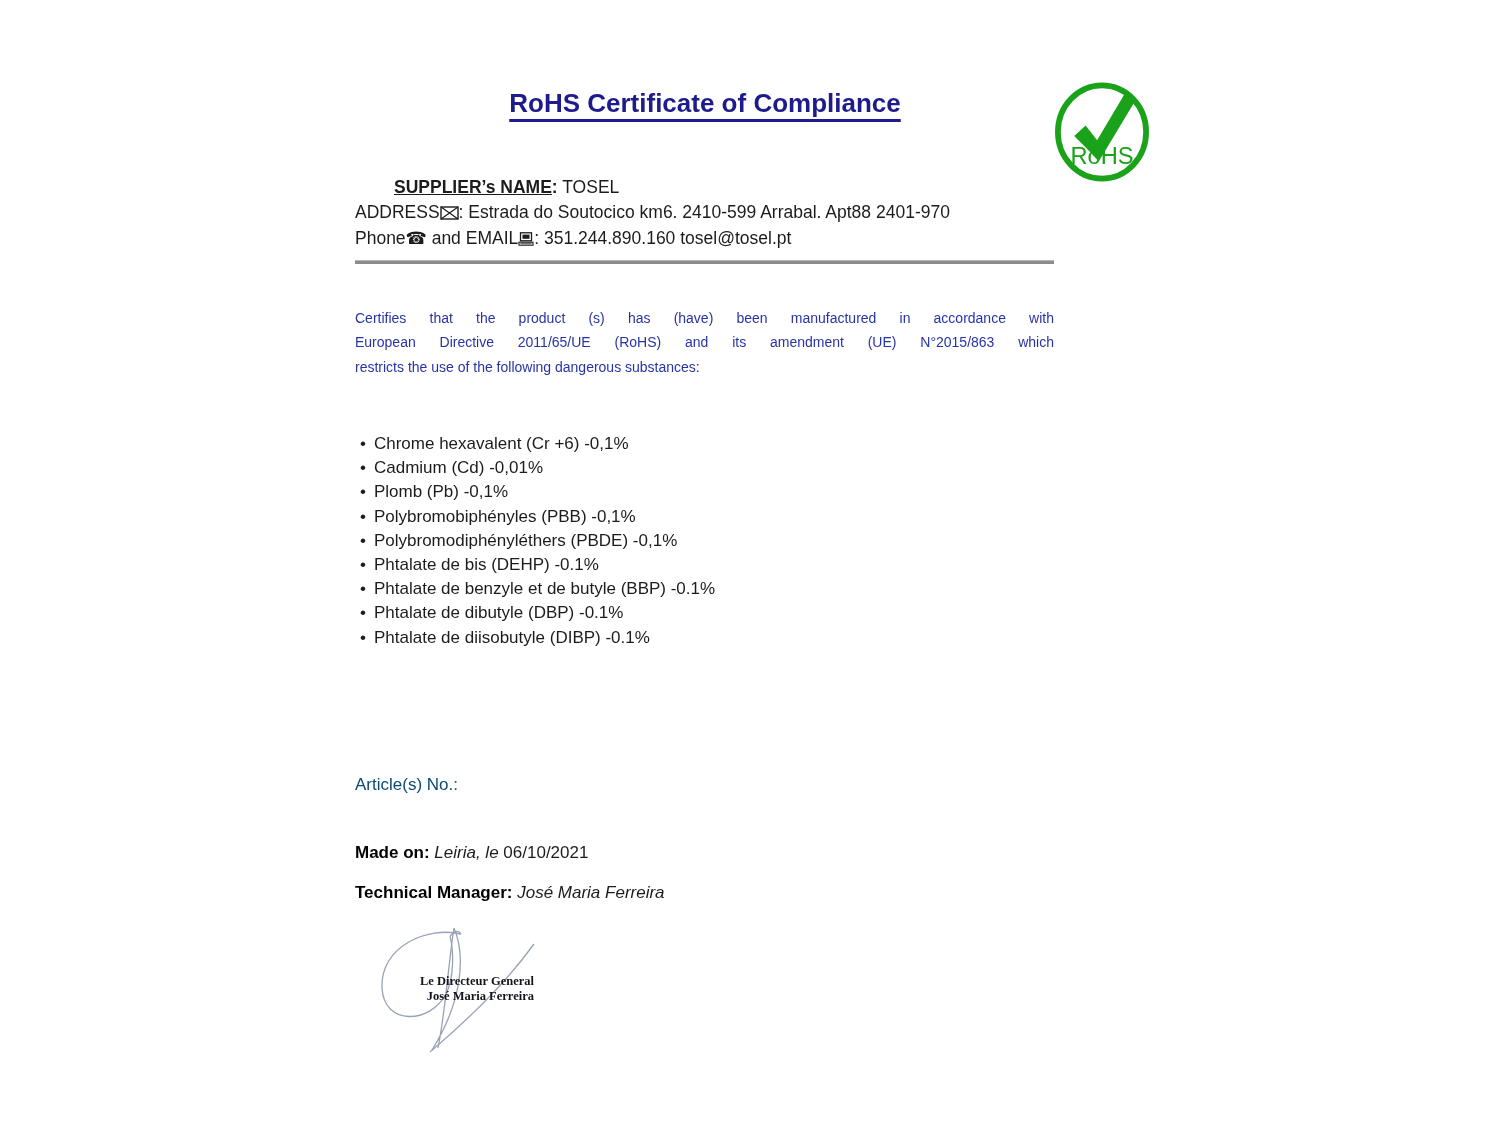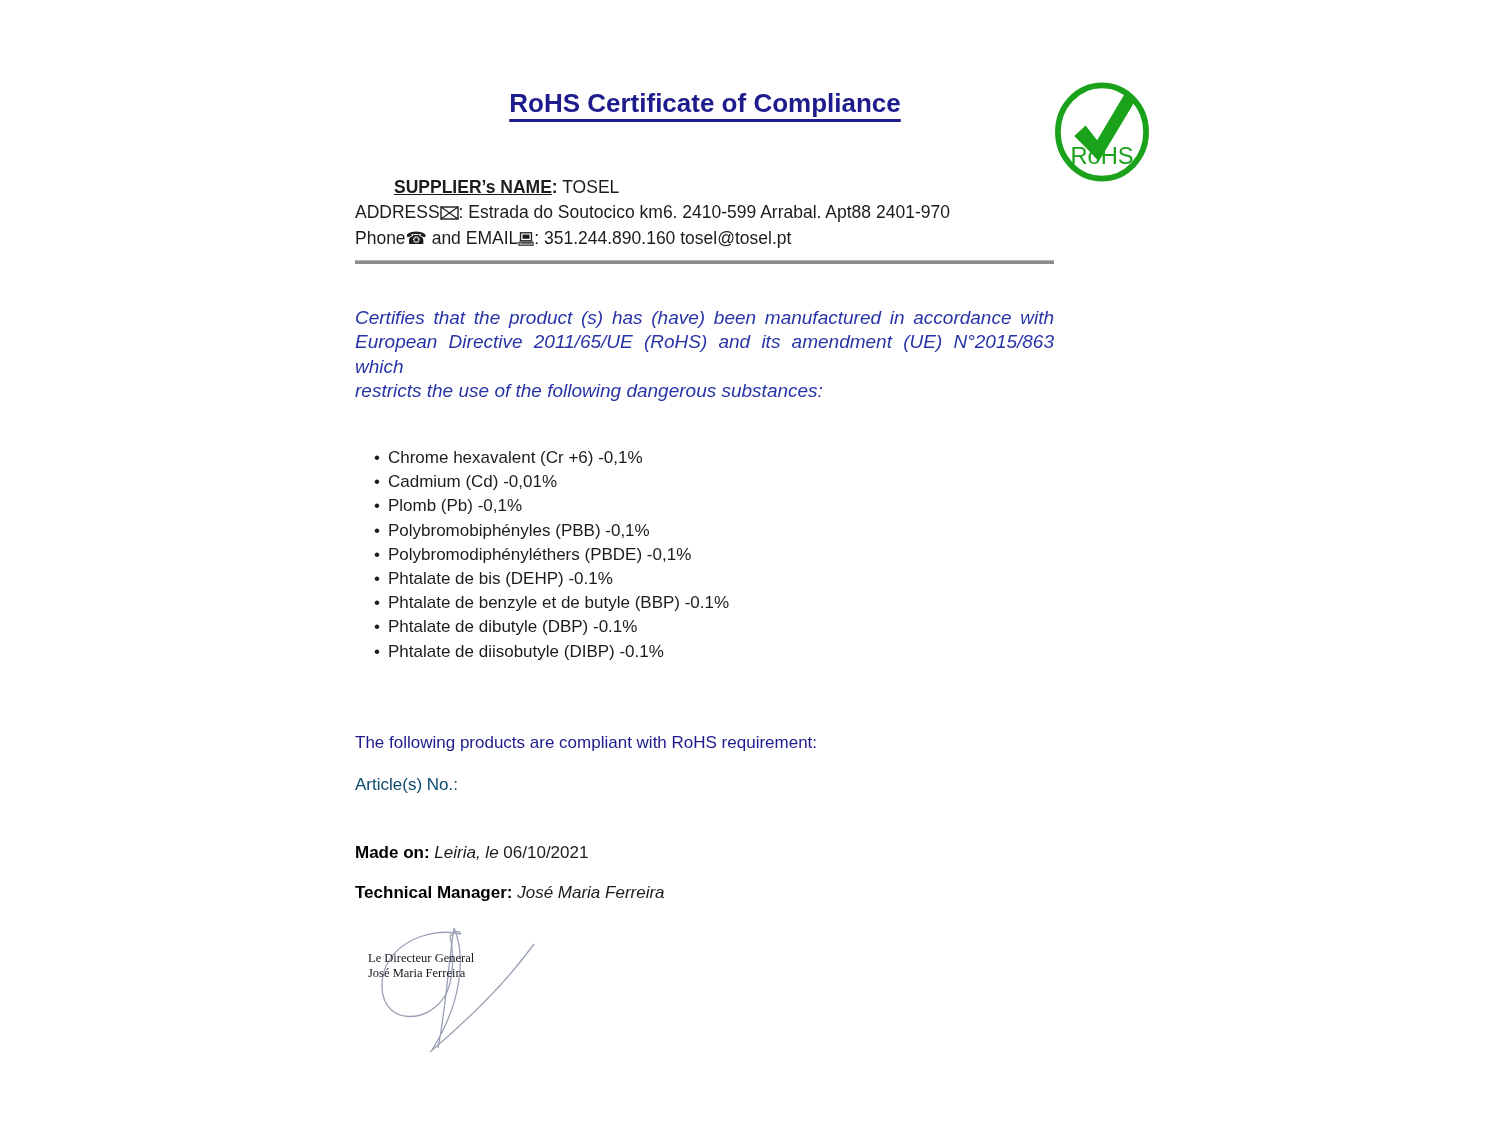--- a/index.html
+++ b/index.html
@@ -17,39 +17,39 @@
   .rohs-logo{position:absolute;left:1053px;top:80px;width:98px;height:104px;}
   
   .supplier{position:absolute;left:355px;top:175px;font-size:17.5px;line-height:24.5px;white-space:nowrap;}
   .supplier .lbl-strong{font-weight:bold;text-decoration:underline;margin-left:39px;}
   .supplier .b{font-weight:bold;}
   .icon{display:inline-block;vertical-align:-2px;}
   .phone-glyph{font-family:"DejaVu Sans",sans-serif;font-size:17px;vertical-align:0px;}
   
   .divider{position:absolute;left:355px;top:260px;width:699px;height:3px;background:#8c8c8c;border-top:1px solid #b5b5b5;}
   
-  .cert{position:absolute;left:355px;top:306px;width:699px;font-size:19px;line-height:24.4px;color:#2834a6;font-style:italic;}
+  .cert{position:absolute;left:355px;top:306px;width:699px;font-size:14px;line-height:24.4px;color:#2834a6;}
   .cert .jl{text-align:justify;text-align-last:justify;}
   
-  .substances{position:absolute;left:356px;top:428px;margin:18px;padding:0;font-size:17px;line-height:24.2px;color:#1c1c1c;}
+  .substances{position:absolute;left:356px;top:428px;margin:4px;padding:0;font-size:17px;line-height:24.2px;color:#1c1c1c;}
   .substances li{list-style:none;margin:0;padding:0;}
   .substances li::before{content:"•";margin-right:8px;}
   
   .compliance-note{position:absolute;left:355px;top:733px;font-size:17px;color:#1e1b8c;}
   .article-line{position:absolute;left:355px;top:775px;font-size:17px;color:#0c4a6e;}
   .made-on{position:absolute;left:355px;top:843px;font-size:17px;color:#1c1c1c;}
   .tech-mgr{position:absolute;left:355px;top:883px;font-size:17px;color:#1c1c1c;}
   .navy-b{font-weight:bold;color:#000000;}
   .it{font-style:italic;text-align:center;}
   
   .signature{position:absolute;left:358px;top:922px;width:240px;height:140px;}
   .signature svg{position:absolute;left:0;top:0;}
   .sig-text{
-    position:absolute;left:10px;top:29px;width:166px;text-align:left;
-    font-family:"Liberation Serif",serif;font-size:12.5px;line-height:14.5px;color:#14141e;
+    position:absolute;left:10px;top:52px;width:166px;text-align:right;
+    font-family:"Liberation Serif",serif;font-size:12.5px;line-height:14.5px;color:#14141e;font-weight:bold;
   }
 </style>
 </head>
 <body>
 
 <div class="page">
 
   <div class="doc-title">RoHS Certificate of Compliance</div>
 
   <div class="rohs-logo">
@@ -91,21 +91,20 @@
     <li>Cadmium (Cd) -0,01%</li>
     <li>Plomb (Pb) -0,1%</li>
     <li>Polybromobiphényles (PBB) -0,1%</li>
     <li>Polybromodiphényléthers (PBDE) -0,1%</li>
     <li>Phtalate de bis (DEHP) -0.1%</li>
     <li>Phtalate de benzyle et de butyle (BBP) -0.1%</li>
     <li>Phtalate de dibutyle (DBP) -0.1%</li>
     <li>Phtalate de diisobutyle (DIBP) -0.1%</li>
   </ul>
 
-  <div class="compliance-note">The following products are compliant with RoHS requirement:</div>
 
   <div class="article-line">Article(s) No.:</div>
 
   <div class="made-on">
     <span class="navy-b">Made on:</span>
     <span class="it">Leiria, le</span>
     <span>06/10/2021</span>
   </div>
 
   <div class="tech-mgr">

